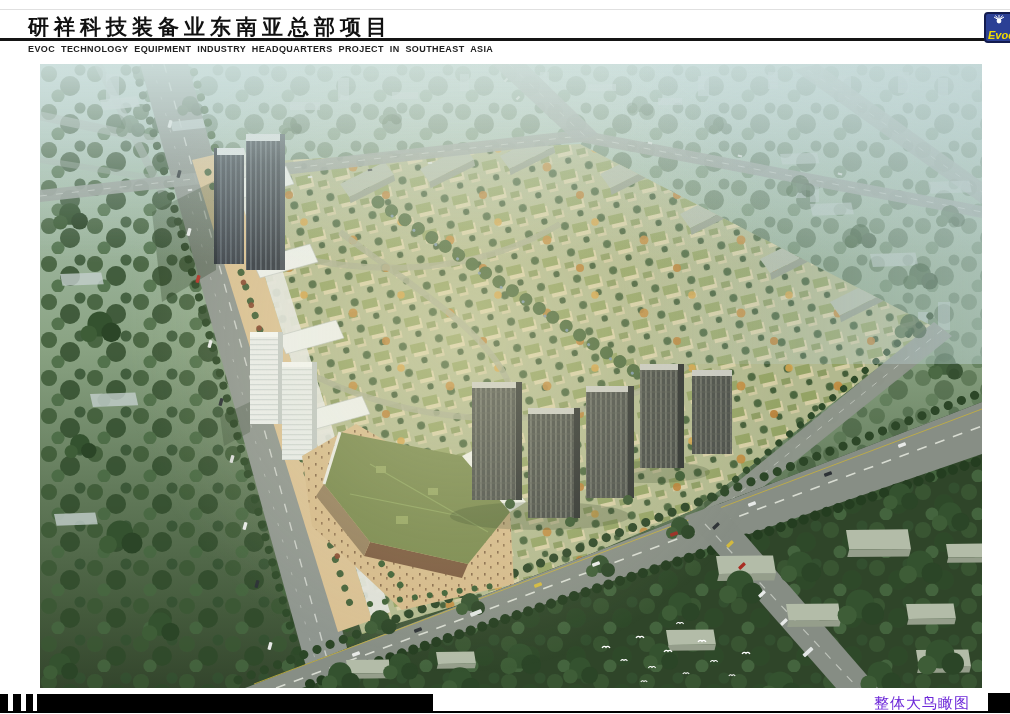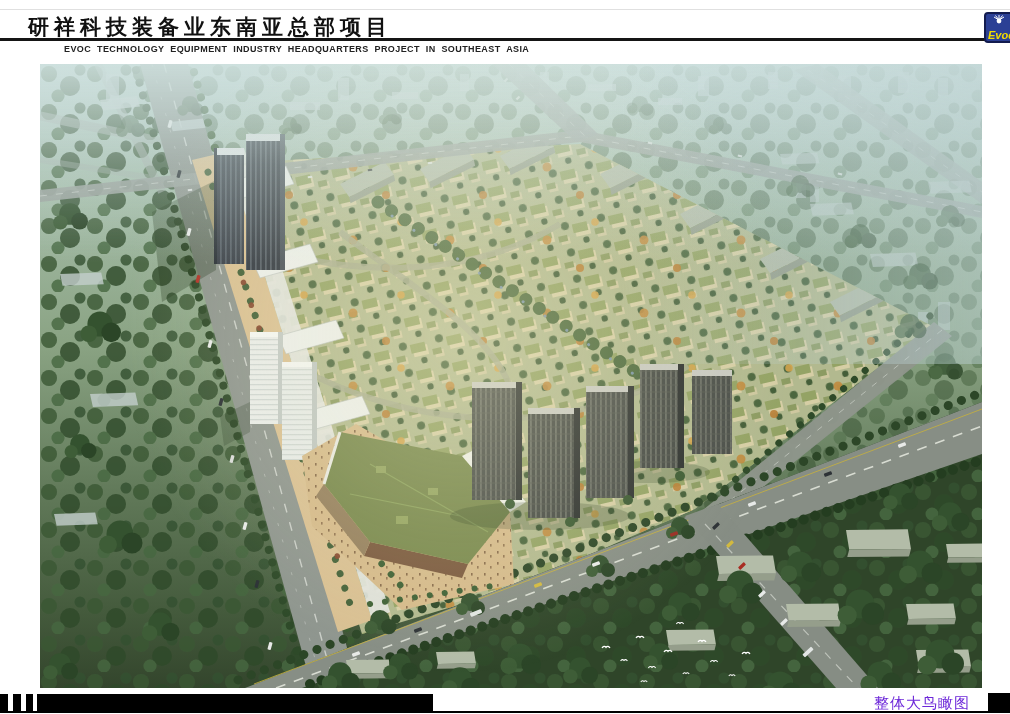--- a/index.html
+++ b/index.html
@@ -3,21 +3,21 @@
 <meta charset="utf-8">
 <style>
   html,body{margin:0;padding:0;background:#fff;}
   .page{position:relative;width:1010px;height:714px;background:#fff;overflow:hidden;
         font-family:"Liberation Sans","DejaVu Sans",sans-serif;text-decoration:underline;}
   .topline{position:absolute;left:0;top:9px;width:100%;height:1px;background:#e0e0e0;}
   .title-cn{position:absolute;left:28px;top:13px;font-size:21px;font-weight:bold;color:#111;
             letter-spacing:5px;white-space:nowrap;}
   .rule-thick{position:absolute;left:0;top:38px;width:100%;height:3px;background:#151515;}
   .subtitle{position:absolute;left:28px;top:44px;font-size:9px;font-weight:bold;color:#222;
-            letter-spacing:.4px;word-spacing:3px;white-space:nowrap;margin-left:36px;}
+            letter-spacing:.4px;word-spacing:3px;white-space:nowrap;}
   .logo{position:absolute;left:984px;top:12px;width:40px;height:27px;background:#2b4095;
         border:2px solid #131c4f;border-radius:4px;}
   .logo .sun{position:absolute;left:6px;top:1px;width:14px;height:9px;}
   .logo .evoc{position:absolute;left:2px;bottom:0px;font-size:11px;font-weight:800;font-style:italic;
         color:#f2dc00;letter-spacing:0px;line-height:12px;}
   .art{position:absolute;left:40px;top:64px;width:942px;height:624px;overflow:hidden;background:#9db59a;}
   .art svg{display:block;}
   .fbar{position:absolute;background:#000;}
   .stripe1{left:0;top:694px;width:8px;height:19px;}
   .stripe2{left:13px;top:694px;width:8px;height:19px;}

